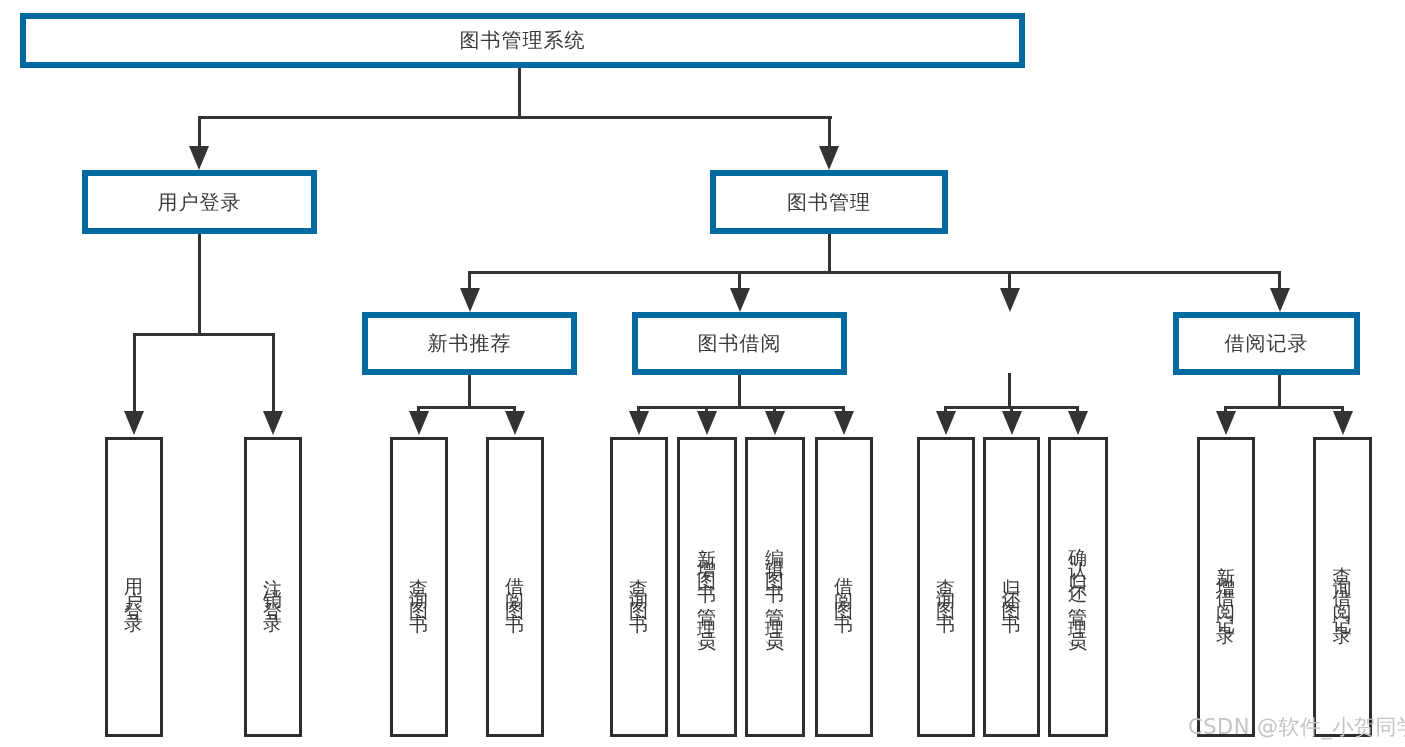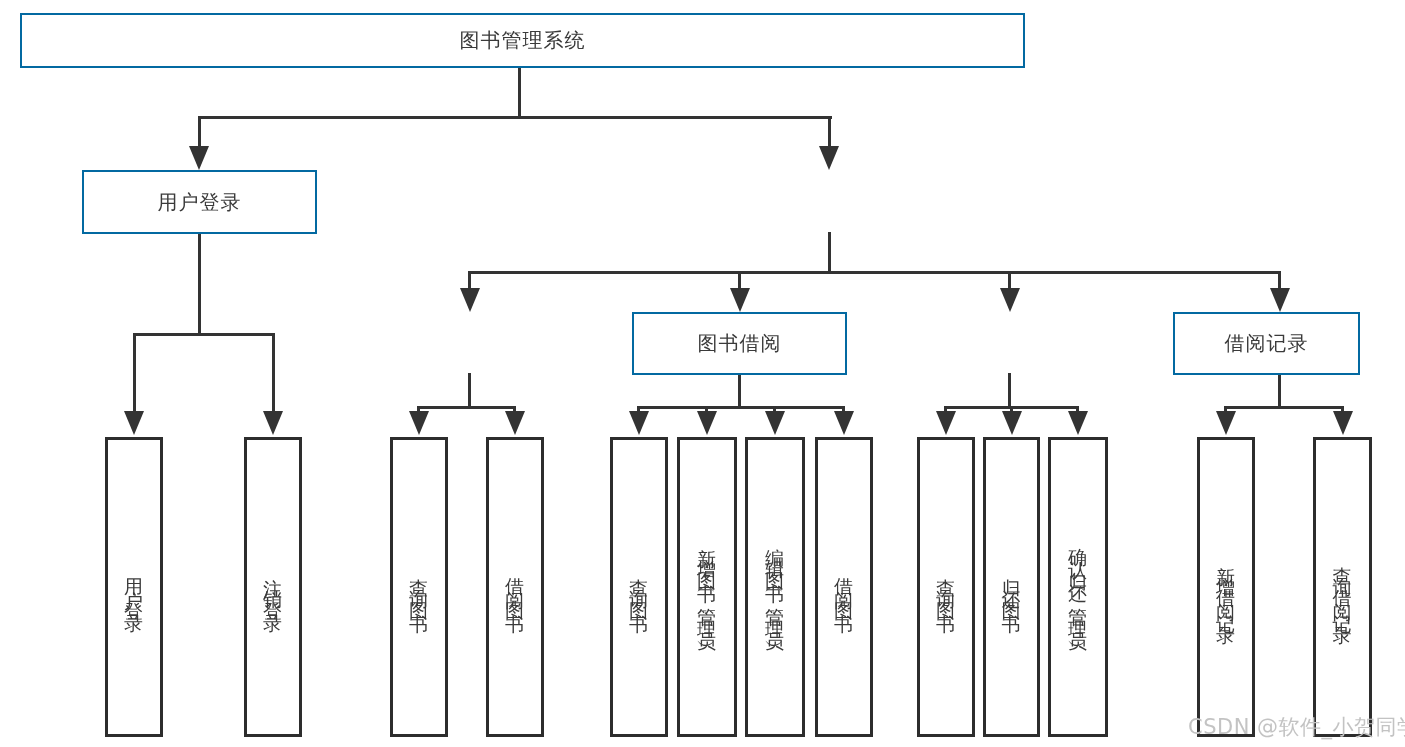--- a/index.html
+++ b/index.html
@@ -24,21 +24,21 @@
     width: 0;
     height: 0;
     border-left: 10px solid transparent;
     border-right: 10px solid transparent;
     border-top: 24px solid #333333;
   }
   .hbox {
     position: absolute;
     box-sizing: border-box;
     background: #ffffff;
-    border: 2px solid #0369a1;
+    border: 6px solid #0369a1;
     display: flex;
     align-items: center;
     justify-content: center;
     font-size: 20px;
     color: #3a3a3a;
     letter-spacing: 1px;
     white-space: nowrap;
   }
   .leaf {
     position: absolute;
@@ -127,21 +127,23 @@
   <div class="line" style="left:1278px; top:373px; width:3px; height:35px;"></div>
   <div class="line" style="left:1224px; top:406px; width:120px; height:3px;"></div>
   <div class="line" style="left:1224px; top:406px; width:3px; height:8px;"></div>
   <div class="line" style="left:1341px; top:406px; width:3px; height:8px;"></div>
   <div class="ah" style="left:1216px; top:411px;"></div>
   <div class="ah" style="left:1333px; top:411px;"></div>
 
   <div class="hbox" style="left:20px; top:13px; width:1005px; height:55px;">图书管理系统</div>
 
   <div class="hbox" style="left:82px; top:170px; width:235px; height:64px;">用户登录</div>
+  <div class="hbox" style="left:710px; top:170px; width:238px; height:64px;">图书管理</div>
 
+  <div class="hbox" style="left:362px; top:312px; width:215px; height:63px;">新书推荐</div>
   <div class="hbox" style="left:632px; top:312px; width:215px; height:63px;">图书借阅</div>
   <div class="hbox" style="left:1173px; top:312px; width:187px; height:63px;">借阅记录</div>
 
   <div class="leaf" style="left:105px; width:58px;">用户登录</div>
   <div class="leaf" style="left:244px; width:58px;">注销登录</div>
 
   <div class="leaf" style="left:390px; width:58px;">查询图书</div>
   <div class="leaf" style="left:486px; width:58px;">借阅图书</div>
 
   <div class="leaf" style="left:610px; width:58px;">查询图书</div>

